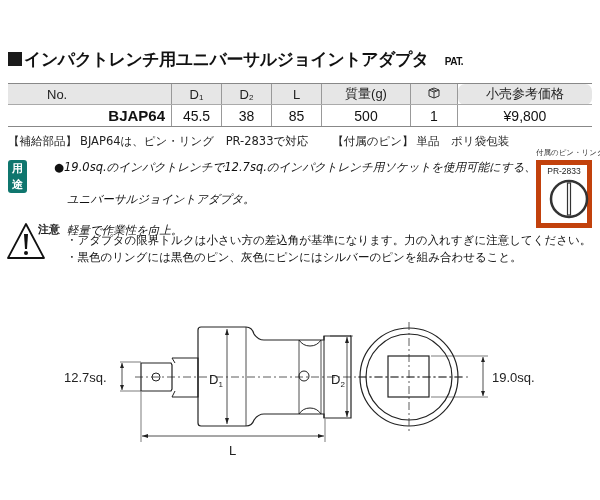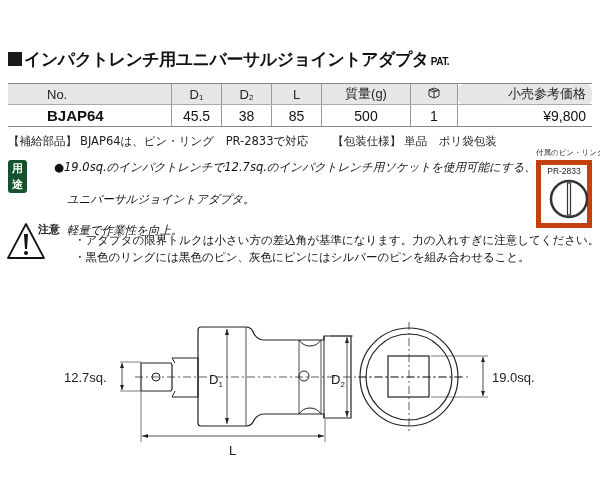--- a/index.html
+++ b/index.html
@@ -1,46 +1,46 @@
 <!DOCTYPE html>
 <html><head>
 <meta charset="utf-8">
 <style>
   html, body { margin:0; padding:0; background:#ffffff; }
   body { width:600px; height:500px; position:relative; overflow:hidden;
          font-family:"DejaVu Sans", sans-serif; color:#222; }
   .title { position:absolute; left:8px; top:48px; font-size:17px; font-weight:bold;
            letter-spacing:-0.5px; color:#111; white-space:nowrap; }
   .title .sq { display:inline-block; width:14px; height:14px; background:#1a1a1a; margin-right:2px; vertical-align:-1px; }
-  .title .pat { font-size:10px; font-weight:bold; margin-left:2px; font-family:"Liberation Sans", sans-serif; }
+  .title .pat { font-size:10px; font-weight:bold; margin-left:16px; font-family:"Liberation Sans", sans-serif; }
   table.spec { position:absolute; left:8px; top:83px; width:584px; border-collapse:collapse;
                font-family:"Liberation Sans", sans-serif; }
   table.spec th { background:#e6e6e6; font-weight:normal; font-size:13px; height:20px; padding:0 6px;
                   border-top:1.5px solid #888; border-bottom:1px solid #aaa; color:#222; }
   table.spec td { font-size:14px; height:21px; padding:0 6px; border-bottom:1.5px solid #888; color:#111; }
   table.spec th + th, table.spec td + td { border-left:1px solid #999; }
   table.spec .c { text-align:center; }
   table.spec .l { text-align:left;padding-left:39px; }
-  table.spec .r { text-align:right;border-radius:7px; }
-  table.spec td.no { font-weight:bold; font-size:15px; }
+  table.spec .r { text-align:center;border-radius:7px; }
+  table.spec td.no { font-weight:bold; font-size:15px;text-align:right; }
   sub { font-size:8px; vertical-align:-1px; }
   .info { position:absolute; left:8px; top:134px; font-size:11.5px; color:#222; white-space:nowrap; }
   .info span { margin-right:8px;text-align:right; }
   .usage { position:absolute; left:8px; top:160px; font-size:11.5px; line-height:15.5px; }
-  .usage .badge { position:absolute; left:0; top:0; background:#14532d; color:#fff; font-size:11px; font-weight:bold;
+  .usage .badge { position:absolute; left:0; top:0; background:#0f766e; color:#fff; font-size:11px; font-weight:bold;
                   padding:1px 4px; border-radius:3px; }
   .usage .lines { position:absolute; left:46px; top:0; white-space:nowrap; color:#111;font-style:italic; }
   .usage .indent { padding-left:13px;margin-top:16px; }
   .pin-box { position:absolute; left:536px; top:148px; width:56px; text-align:center; }
   .pin-box .cap { font-size:7.5px; color:#333; white-space:nowrap; }
   .pin-box .frame { border:5px solid #c2410c; height:58px; margin-top:2px; position:relative; }
   .pin-box .code { font-size:8.5px; font-family:"Liberation Sans", sans-serif; color:#222; margin-top:1px; }
   .caution { position:absolute; left:6px; top:222px; }
   .caution .label { position:absolute; left:32px; top:0; font-size:11px; font-weight:bold; white-space:nowrap; }
-  .caution .lines { position:absolute; left:68px; top:10px; font-size:11.5px; line-height:17px; white-space:nowrap; color:#111; }
+  .caution .lines { position:absolute; left:60px; top:10px; font-size:11.5px; line-height:17px; white-space:nowrap; color:#111; }
   .drawing { position:absolute; left:0; top:300px; }
 </style>
 </head>
 <body>
 
 <div class="title">
   <span class="sq"></span><span>インパクトレンチ用ユニバーサルジョイントアダプタ</span><span class="pat">PAT.</span>
 </div>
 
 <table class="spec">
@@ -66,21 +66,21 @@
       <td class="c">38</td>
       <td class="c">85</td>
       <td class="c">500</td>
       <td class="c">1</td>
       <td class="r">¥9,800</td>
     </tr>
   </tbody>
 </table>
 
 <div class="info">
-  <span style="margin-right:3px">【補給部品】</span><span style="margin-right:24px">BJAP64は、ピン・リング　PR-2833で対応</span><span style="margin-right:3px">【包装仕様】</span><span>単品　ポリ袋包装</span>
+  <span style="margin-right:3px">【補給部品】</span><span style="margin-right:24px">BJAP64は、ピン・リング　PR-2833で対応</span><span style="margin-right:3px">【付属のピン】</span><span>単品　ポリ袋包装</span>
 </div>
 
 <div class="usage">
   <span class="badge">用途</span>
   <div class="lines">
     <div>●19.0sq.のインパクトレンチで12.7sq.のインパクトレンチ用ソケットを使用可能にする、</div>
     <div class="indent">ユニバーサルジョイントアダプタ。</div>
     <div class="indent">軽量で作業性を向上。</div>
   </div>
 </div>

